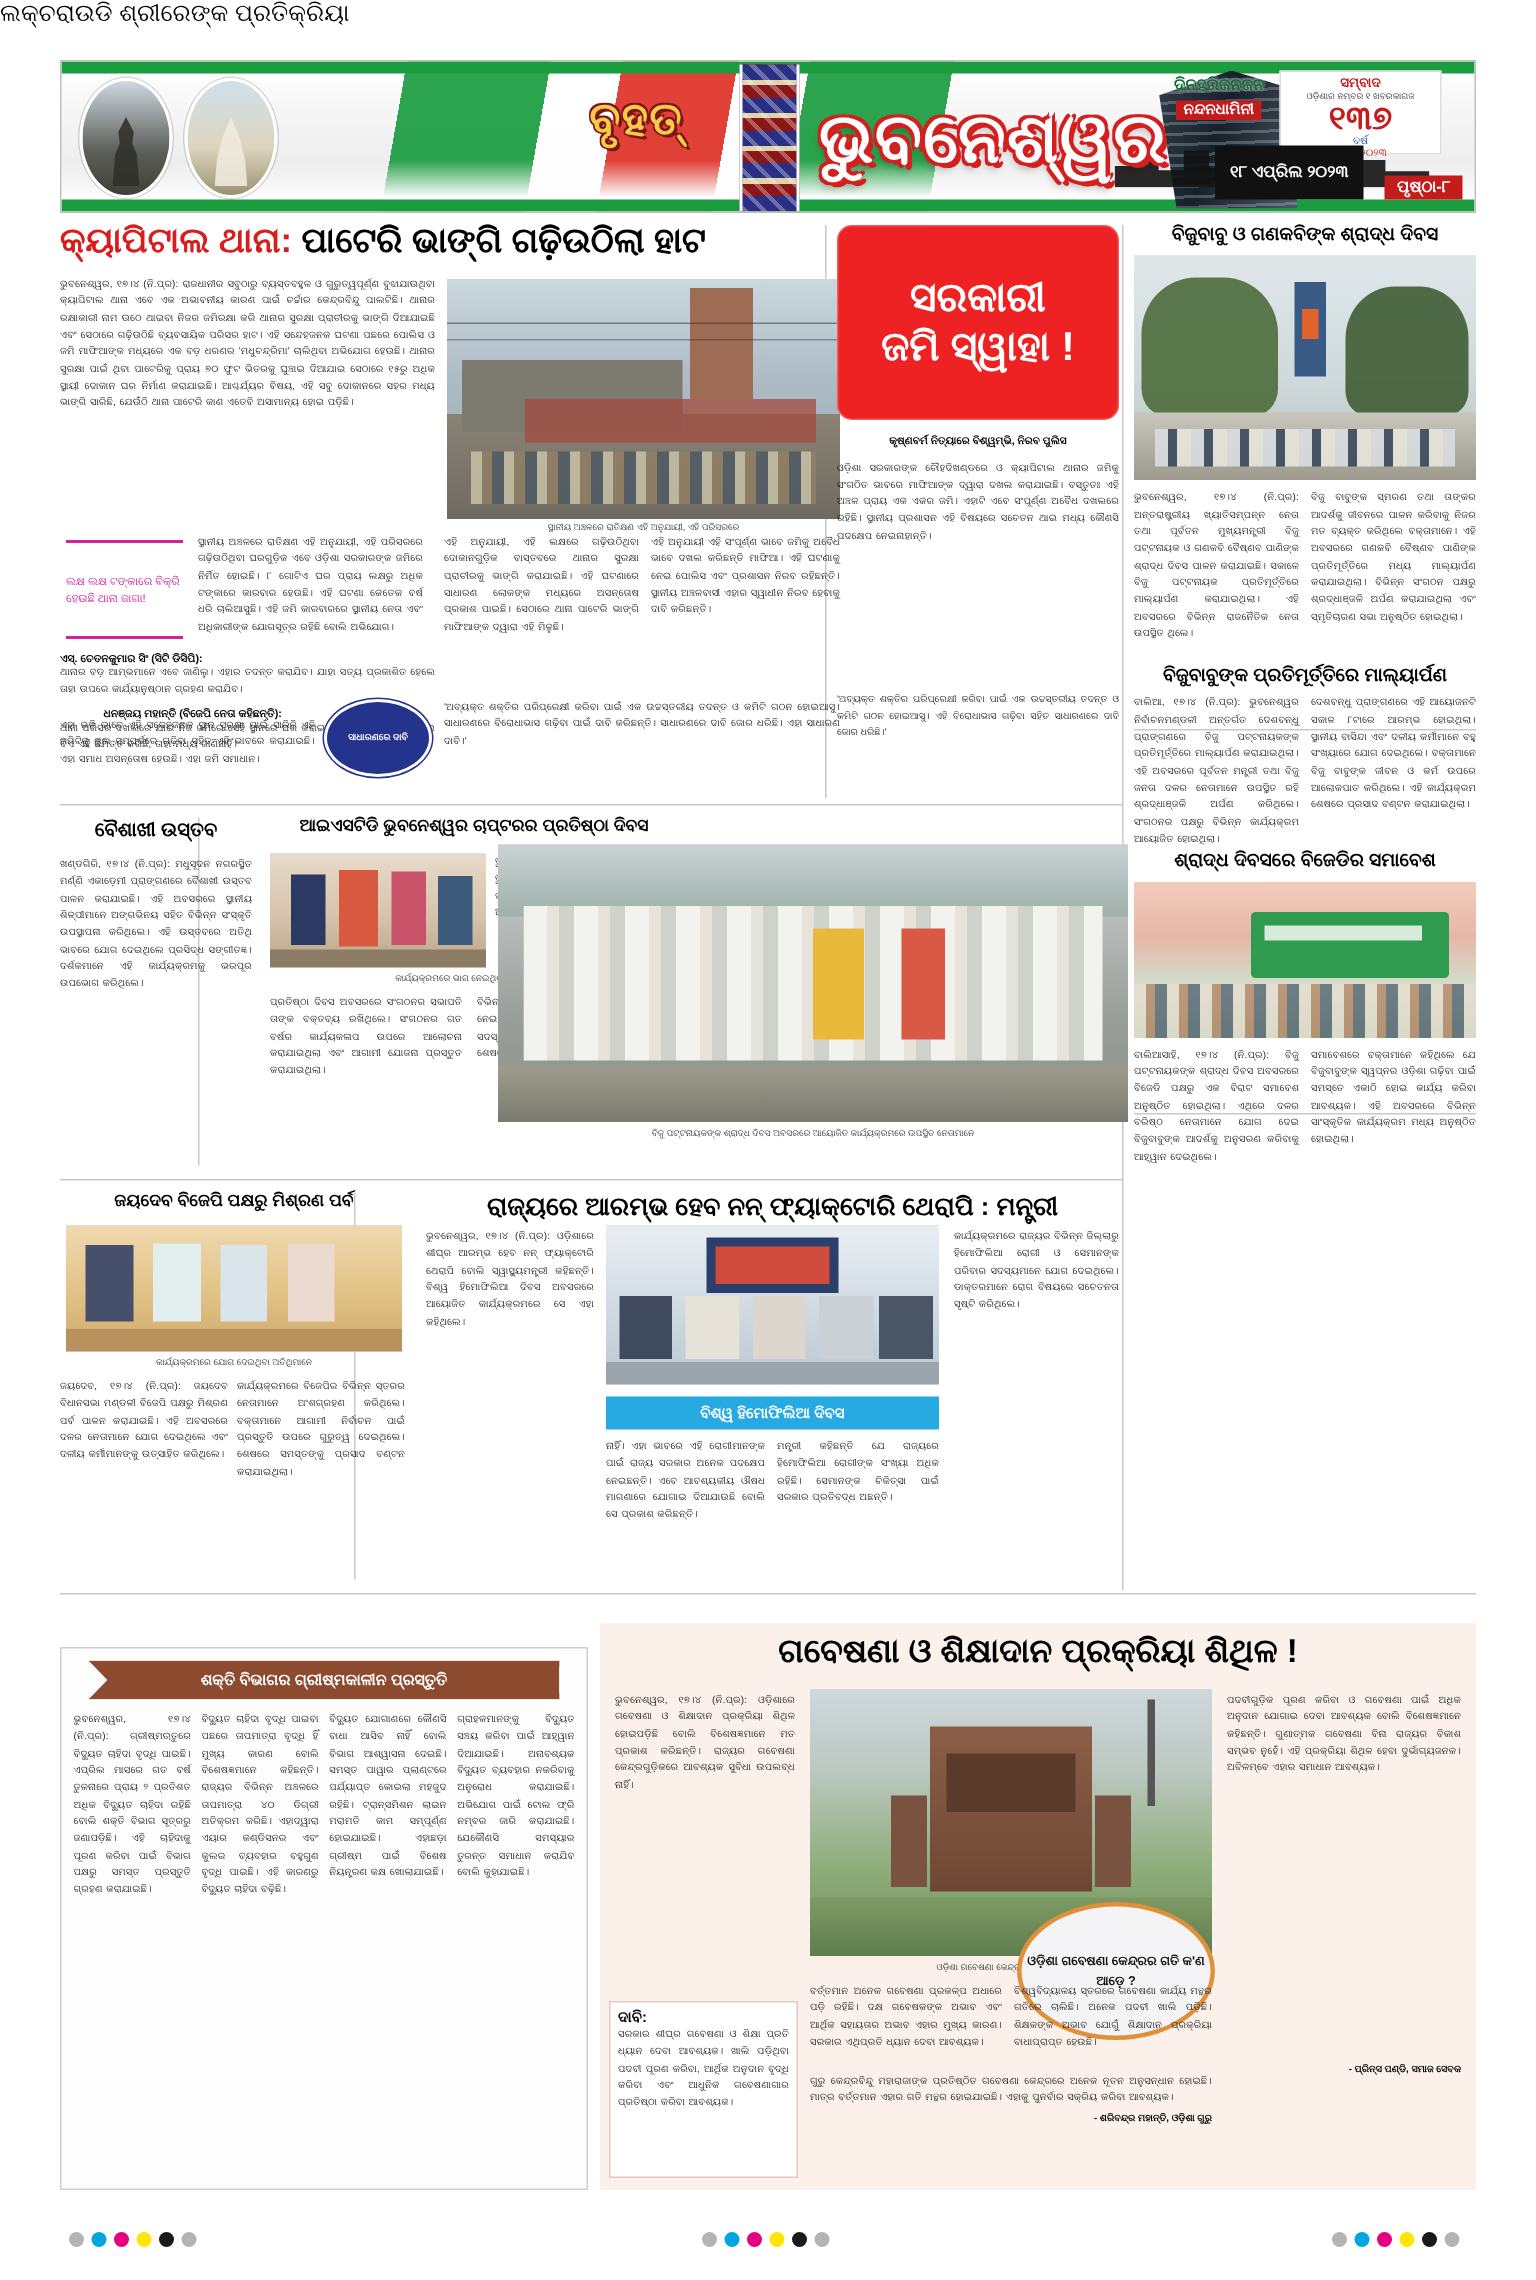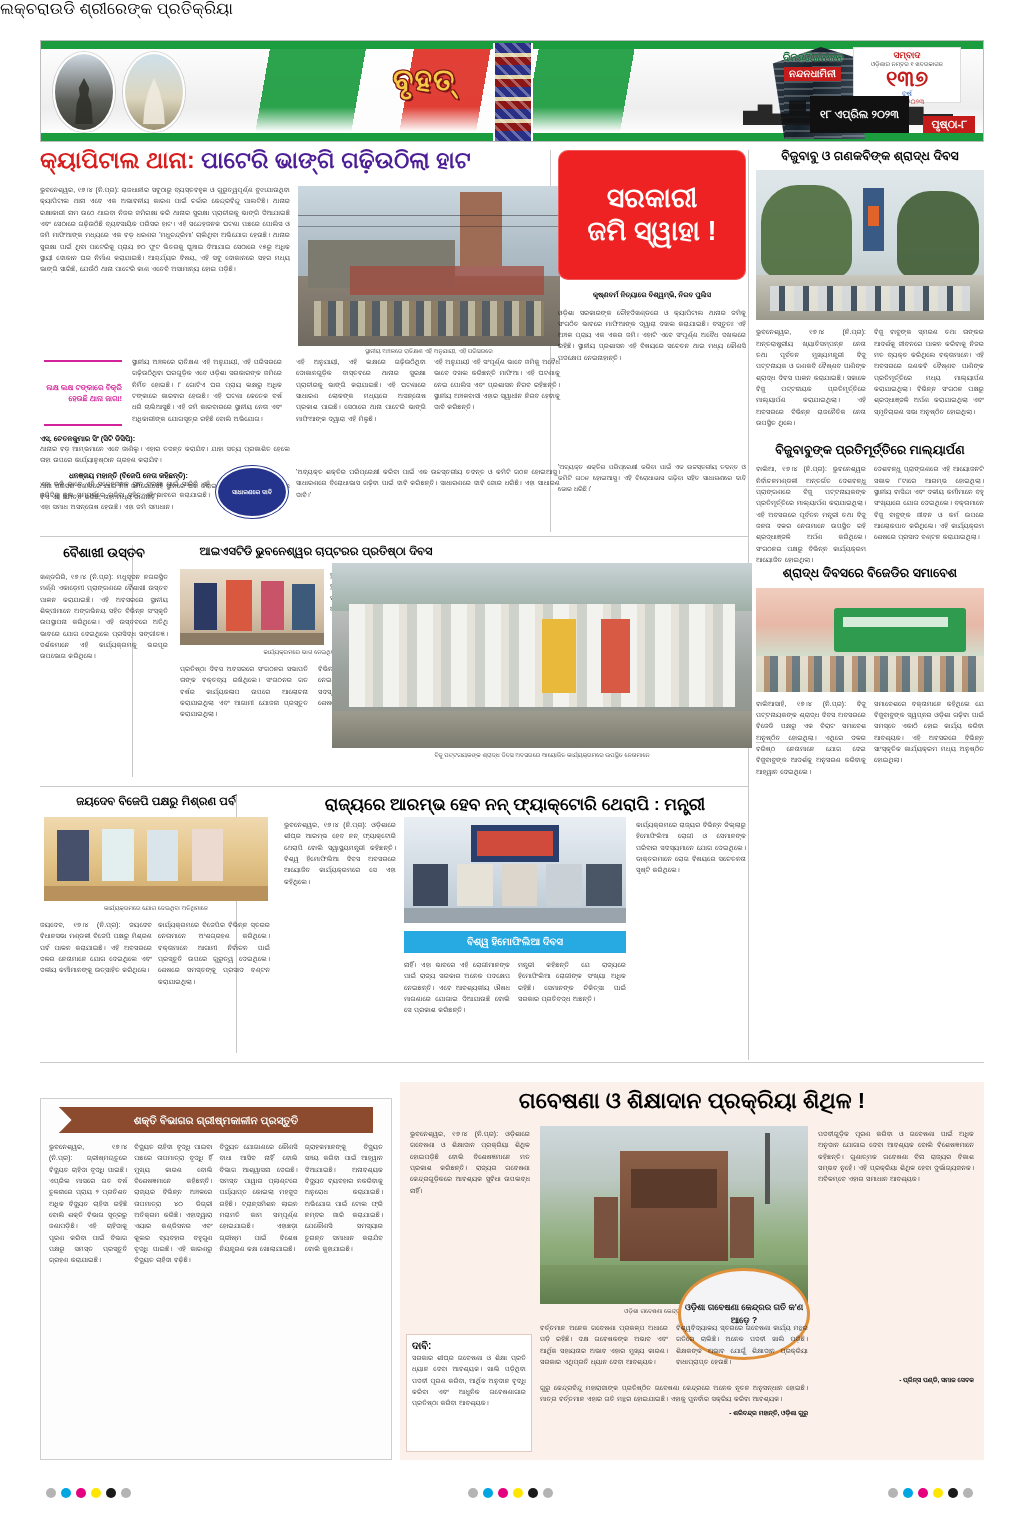--- a/index.html
+++ b/index.html
@@ -147,28 +147,28 @@
   }
   .ph-sky{ position:absolute; inset:0; background:linear-gradient(180deg,#ccd8df 0%,#aebcc6 40%,#9aa7ae 100%); }
   .cap{ font-size:6px; color:#333; text-align:center; }
 
   
   #b1{ position:absolute; left:40px; top:148px; width:520px; height:385px; }
   #b1 .head{
     font-size:23px; font-weight:bold; line-height:1.12; white-space:nowrap;
   }
   #b1 .head .k{ color:#d91d1d; }
-  #b1 .head .r{ color:#4c1d95; }
+  #b1 .head .r{ color:#000000; }
   #b1 .lead{ position:absolute; left:0; top:36px; width:250px; }
   #b1 .photo1{ left:258px; top:38px; width:262px; height:160px; }
   #b1 .photoCap{ position:absolute; left:258px; top:200px; width:262px; }
   #b1 .callout{
     position:absolute; left:4px; top:212px; width:78px; height:66px;
-    display:flex; align-items:center; justify-content:center; text-align:right;
-    font-size:7.5px; font-weight:bold; color:#d4229a; line-height:1.5;
+    display:flex; align-items:center; justify-content:center; text-align:left;
+    font-size:7.5px; font-weight:normal; color:#d4229a; line-height:1.5;
     border-top:2px solid #d4229a; border-bottom:2px solid #d4229a;
   }
   #b1 .c2{ position:absolute; left:92px; top:208px; width:150px; }
   #b1 .c3{ position:absolute; left:256px; top:208px; width:130px; }
   #b1 .c4{ position:absolute; left:394px; top:208px; width:126px; }
   #b1 .sub1{ position:absolute; left:0; top:286px; width:250px; }
   #b1 .sub1 .h{ font-size:7.2px; font-weight:bold; }
   #b1 .ovalbadge{
     position:absolute; left:176px; top:318px; width:72px; height:52px;
     border-radius:50%; background:#24338c; border:2px solid #fff;
@@ -300,20 +300,21 @@
       <div class="medallion m2">
           <span class="mm-temple"></span>
         </div>
     </div>
 
     <div class="mh-tower"></div>
     <div class="mh-skyline"></div>
     <div class="mh-fabric"></div>
 
     <div class="mh-bruhat">ବୃହତ୍</div>
+    <div class="mh-title">ଭୁବନେଶ୍ୱର</div>
 
     <div class="mh-ann">ଦିନହରିଜନଜନ</div>
     <div class="mh-ann2">ନନ୍ଦନଧାମିନୀ</div>
 
     <div class="mh-anniv">
       <div class="a1">ସମ୍ବାଦ</div>
       <div class="a2">ଓଡ଼ିଶାର ନମ୍ବର ୧ ଖବରକାଗଜ</div>
       <div class="a3">୧୩୭</div>
       <div class="a4">ବର୍ଷ</div>
       <div class="a5">୧୯୮୪-୨୦୨୩</div>

